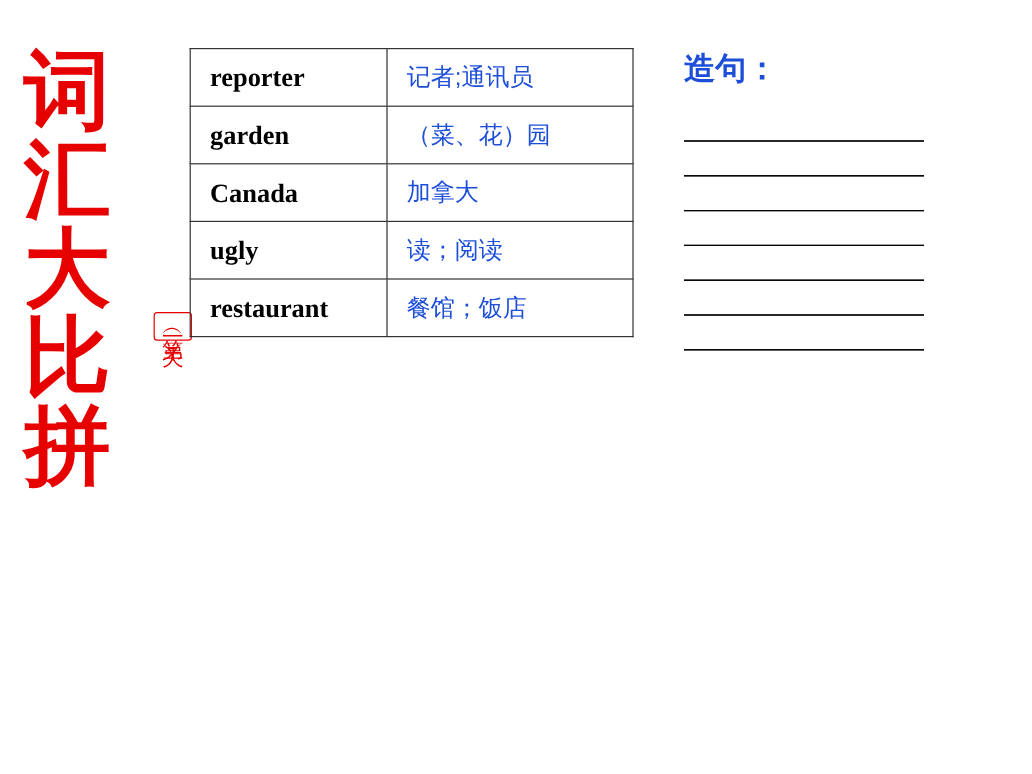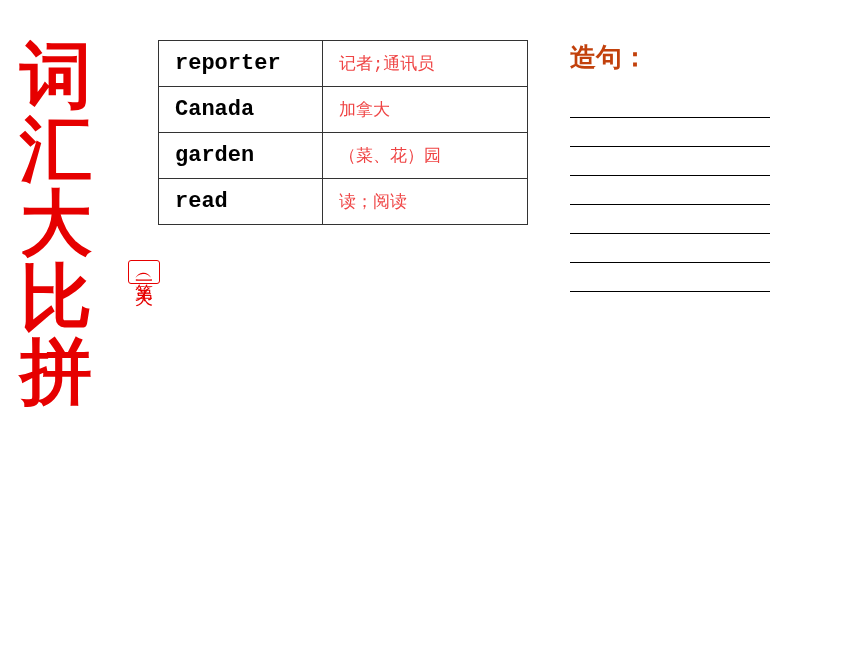--- a/index.html
+++ b/index.html
@@ -54,41 +54,41 @@
 
     .vocab-table td {
       border: 1.5px solid #333;
       padding: 10px 16px;
       vertical-align: middle;
     }
 
     .vocab-table .word-cell {
       font-size: 22px;
       font-weight: bold;
-      font-family: Liberation Mono, monospace;
+      font-family: Liberation Serif, serif;
       width: 160px;
       color: #000;
     }
 
     .vocab-table .meaning-cell {
-      font-size: 17px;
-      font-family: Liberation Mono, monospace;
-      color: #ef4444;
+      font-size: 20px;
+      font-family: Liberation Sans, sans-serif;
+      color: #1d4ed8;
       width: 200px;
     }
 
     .right-section {
       position: absolute;
       left: 570px;
       top: 40px;
     }
 
     .zaoju-label {
       font-size: 26px;
-      color: #c2410c;
+      color: #1d4ed8;
       font-weight: bold;
       margin-bottom: 42px;
       font-family: "SimSun", "宋体", serif;
     }
 
     .lines-container {
       display: flex;
       flex-direction: column;
       gap: 28px;
       margin-top: 10px;
@@ -114,30 +114,34 @@
 
 <div class="subtitle-vertical">（第一关）</div>
 
 <table class="vocab-table">
   <tbody id="table-body">
       <tr>
         <td class="word-cell">reporter</td>
         <td class="meaning-cell">记者;通讯员</td>
       </tr>
       <tr>
+        <td class="word-cell">garden</td>
+        <td class="meaning-cell">（菜、花）园</td>
+      </tr>
+      <tr>
         <td class="word-cell">Canada</td>
         <td class="meaning-cell">加拿大</td>
       </tr>
       <tr>
-        <td class="word-cell">garden</td>
-        <td class="meaning-cell">（菜、花）园</td>
+        <td class="word-cell">ugly</td>
+        <td class="meaning-cell">读；阅读</td>
       </tr>
       <tr>
-        <td class="word-cell">read</td>
-        <td class="meaning-cell">读；阅读</td>
+        <td class="word-cell">restaurant</td>
+        <td class="meaning-cell">餐馆；饭店</td>
       </tr>
     </tbody>
 </table>
 
 <div class="right-section">
   <div class="zaoju-label">造句：</div>
   <div class="lines-container" id="lines-container">
       <div class="write-line"></div>
       <div class="write-line"></div>
       <div class="write-line"></div>

